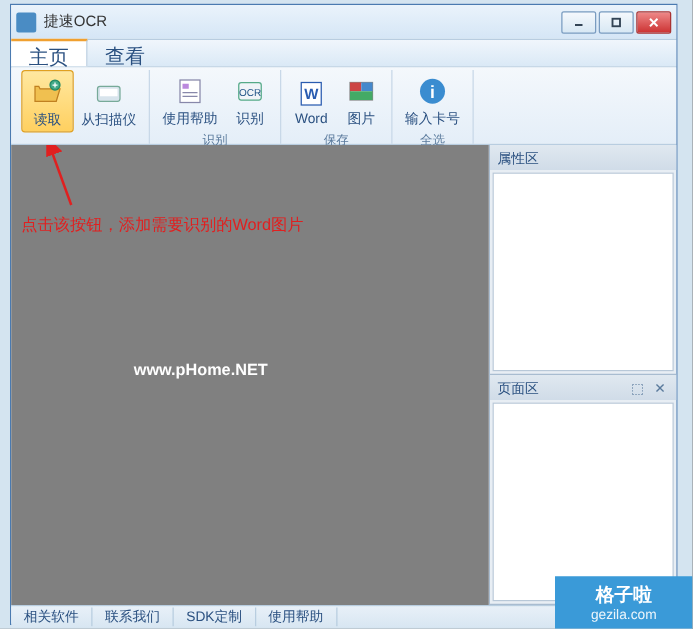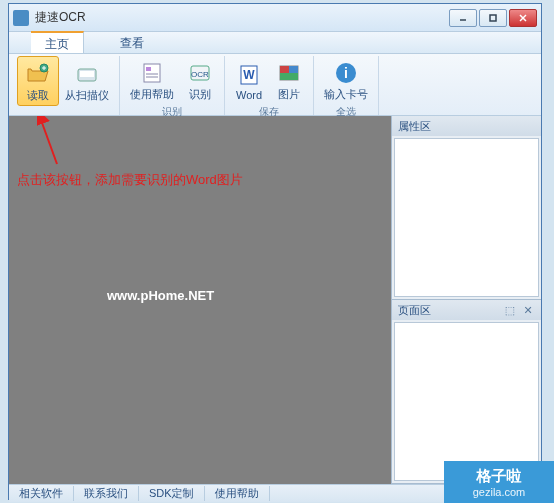--- a/index.html
+++ b/index.html
@@ -9,21 +9,21 @@
 
 .titlebar { height: 28px; background: linear-gradient(#eaf3fb, #d5e6f6); display: flex; align-items: center; padding: 12px 4px; border-bottom: 1px solid #b8cde0; }
 .title-icon { width: 16px; height: 16px; background: #4a8cc4; border-radius: 2px; margin-right: 6px; }
 .title-text { font-size: 12px; color: #333; flex: 1; }
 .win-btns { display: flex; gap: 2px; }
 .win-btn { width: 28px; height: 18px; display: flex; align-items: center; justify-content: center; border: 1px solid #7a9cc0; background: linear-gradient(#f4f8fc, #d8e8f4); border-radius: 2px; }
 .win-btn.close { background: linear-gradient(#e88, #c33); border-color: #a33; color: #fff; }
 .win-btn svg { width: 10px; height: 10px; }
 
 .menubar { height: 22px; background: linear-gradient(#f0f6fc, #dae9f6); display: flex; border-bottom: 1px solid #b8cde0; }
-.menu-item { padding: 3px 14px; font-size: 12px; color: #2a5080; border-right: 1px solid transparent; margin-left: 22px; }
+.menu-item { padding: 3px 14px; font-size: 16px; color: #2a5080; border-right: 1px solid transparent; }
 .menu-item.active { background: #fff; border-right: 1px solid #b8cde0; border-top: 2px solid #f0a030; margin-top: -1px; }
 
 .toolbar { height: 62px; background: linear-gradient(#f4f8fc, #e4eef8); display: flex; border-bottom: 1px solid #b8cde0; padding: 2px 4px 0; }
 .tool-group { display: flex; flex-direction: column; align-items: center; padding: 0 4px; border-right: 1px solid #c8d8e8; }
 .tool-row { display: flex; }
 .tool-btn { display: flex; flex-direction: column; align-items: center; justify-content: center; padding: 2px 6px; cursor: pointer; }
 .tool-btn.highlighted { background: linear-gradient(#ffe8a0, #ffd060); border: 1px solid #e0a020; border-radius: 3px; }
 .tool-icon { width: 28px; height: 28px; display: flex; align-items: flex-end; justify-content: center; }
 .tool-label { font-size: 11px; color: #2a5080; margin-top: 1px; }
 .group-label { font-size: 10px; color: #5a7a9c; margin-top: 1px; }

